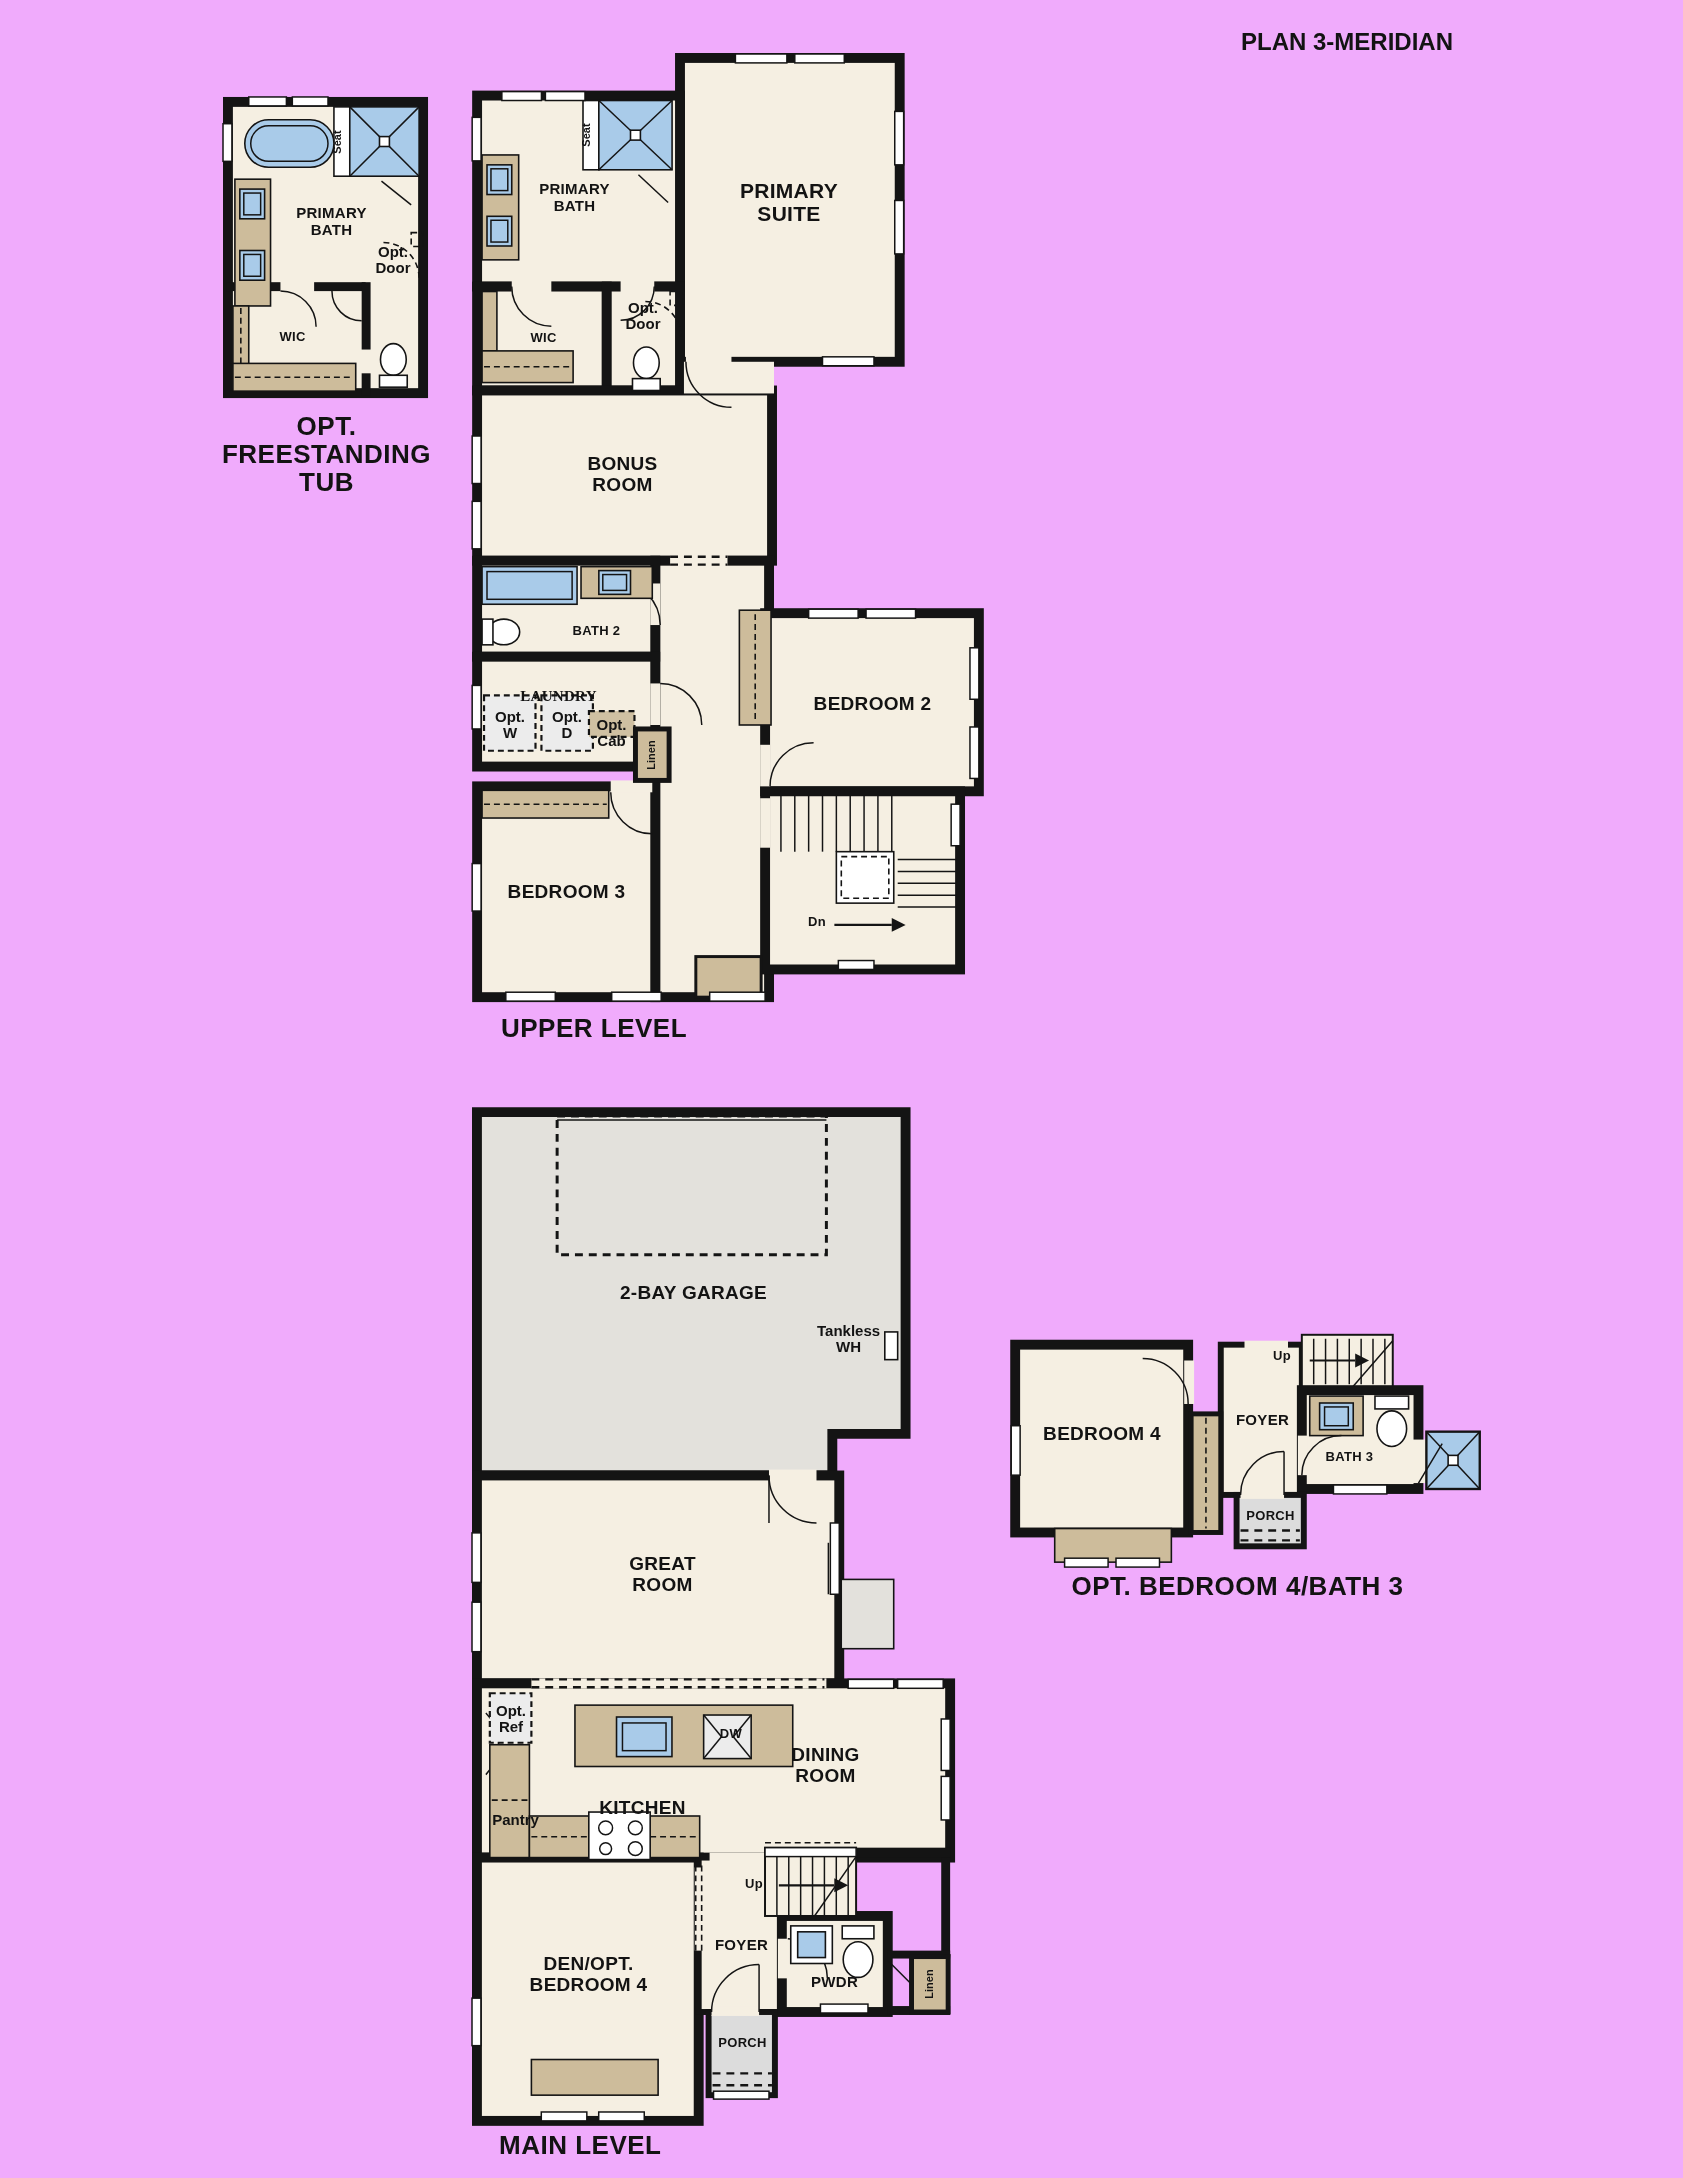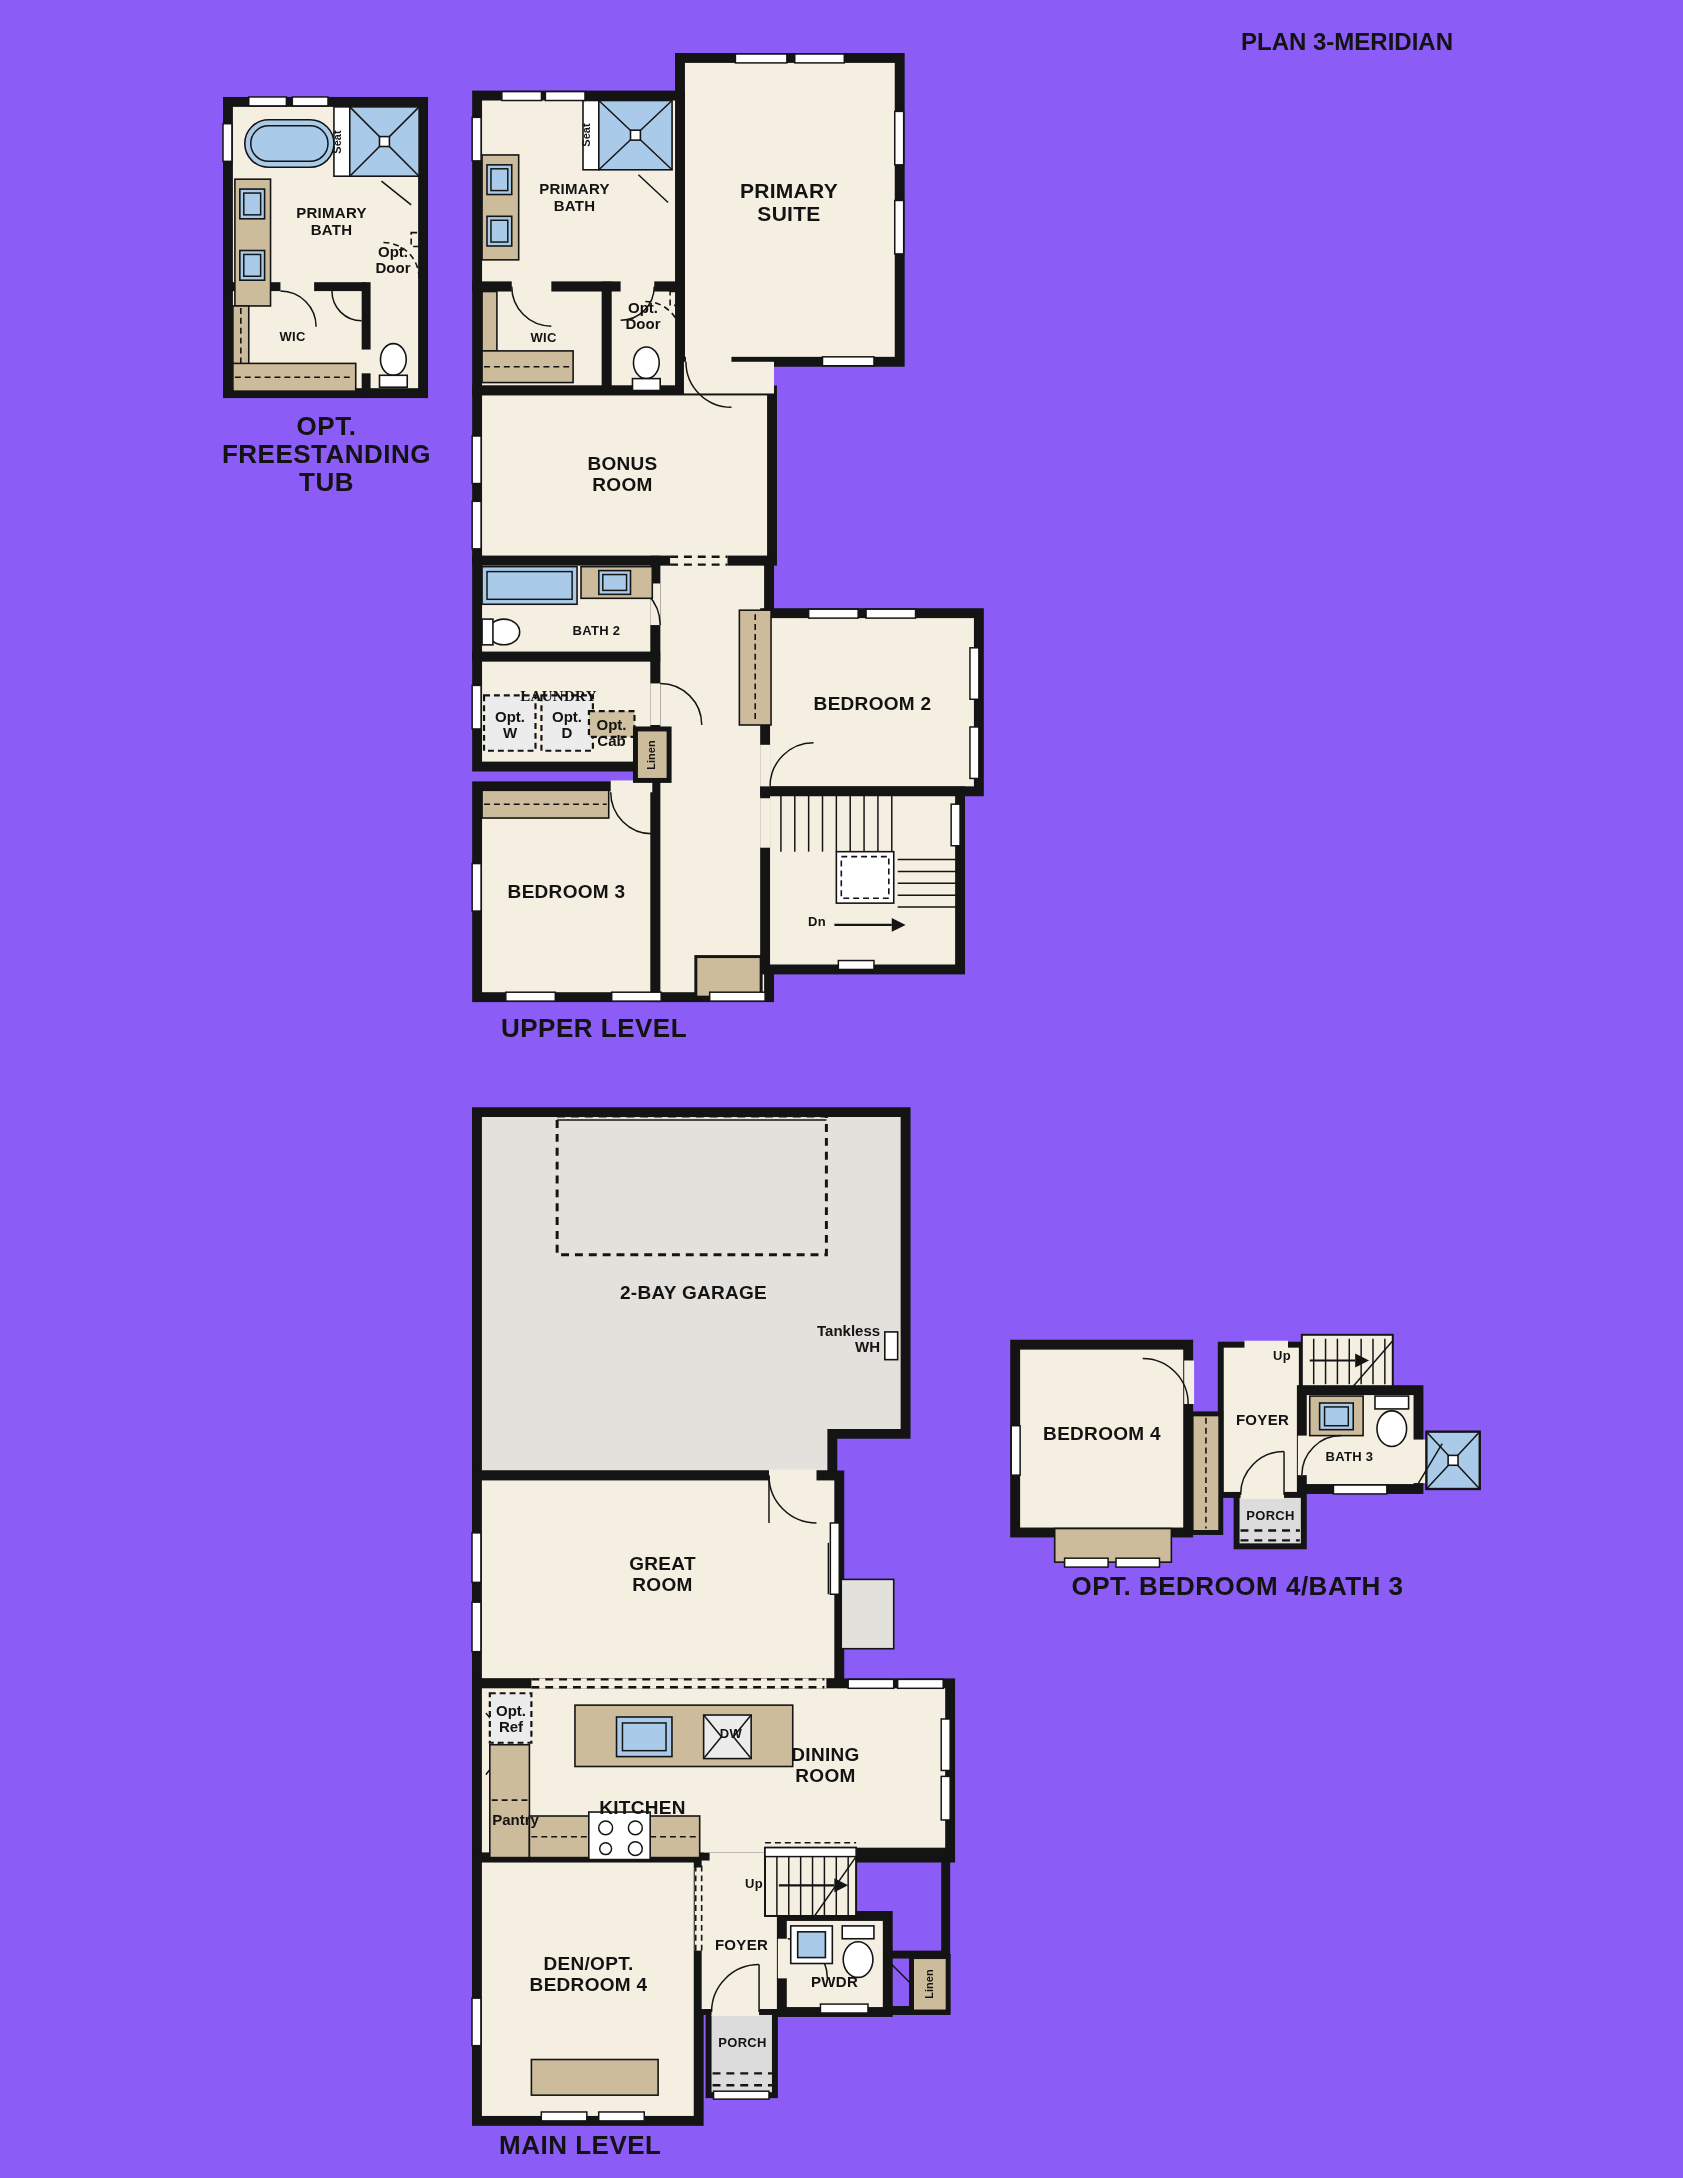--- a/index.html
+++ b/index.html
@@ -1,16 +1,16 @@
 <!DOCTYPE html>
 <html><head>
 <meta charset="utf-8">
 <style>
   html,body{margin:0;padding:0;background:#fff;}
-  .page{position:relative;width:1683px;height:2178px;background:#8b5cf6;
+  .page{position:relative;width:1683px;height:2178px;background:#f0abfc;
         font-family:"Liberation Sans",sans-serif;color:#131313;overflow:hidden;}
   .plan{position:absolute;}
   .plan svg{position:absolute;left:0;top:0;overflow:visible;}
   .lbl{position:absolute;font-weight:bold;color:#131313;text-align:center;line-height:1.1;letter-spacing:0.3px;}
   .room{font-size:19px;}
   .roomlg{font-size:21px;}
   .roomsm{font-size:15px;}
   .tiny{font-size:15px;line-height:1.05;letter-spacing:0;}
   .med{font-size:13px;}
   .vlbl{position:absolute;font-weight:bold;color:#131313;font-size:11px;transform:rotate(-90deg);transform-origin:center;white-space:nowrap;}
@@ -339,21 +339,21 @@
         <rect class="win" x="0" y="430" width="9" height="50"></rect>
         <rect class="win" x="0" y="500" width="9" height="50"></rect>
         <rect class="win" x="0" y="900" width="9" height="48"></rect>
         <rect class="win" x="70" y="1015" width="46" height="9"></rect>
         <rect class="win" x="128" y="1015" width="46" height="9"></rect>
         <rect class="win" x="352" y="906" width="48" height="9"></rect>
         <rect class="win" x="244" y="994" width="56" height="8"></rect>
       </g>
     </svg>
     <div class="lbl room" style="left:147px;top:176px;width:149px;">2-BAY GARAGE</div>
-    <div class="lbl tiny" style="left:345px;top:216px;width:63px;text-align:right;">Tankless WH</div>
+    <div class="lbl tiny" style="left:345px;top:216px;width:63px;">Tankless WH</div>
     <div class="lbl room" style="left:131px;top:447px;width:119px;">GREAT ROOM</div>
     <div class="lbl tiny" style="left:22px;top:596px;width:34px;">Opt. Ref</div>
     <div class="lbl room" style="left:115px;top:691px;width:111px;">KITCHEN</div>
     <div class="lbl med" style="left:244px;top:620px;width:30px;">DW</div>
     <div class="lbl tiny" style="left:18px;top:705px;width:51px;">Pantry</div>
     <div class="lbl room" style="left:299px;top:638px;width:109px;">DINING ROOM</div>
     <div class="lbl med" style="left:265px;top:770px;width:34px;">Up</div>
     <div class="lbl room" style="left:40px;top:847px;width:153px;">DEN/OPT. BEDROOM 4</div>
     <div class="lbl roomsm" style="left:230px;top:830px;width:79px;">FOYER</div>
     <div class="lbl roomsm" style="left:315px;top:867px;width:95px;">PWDR</div>

